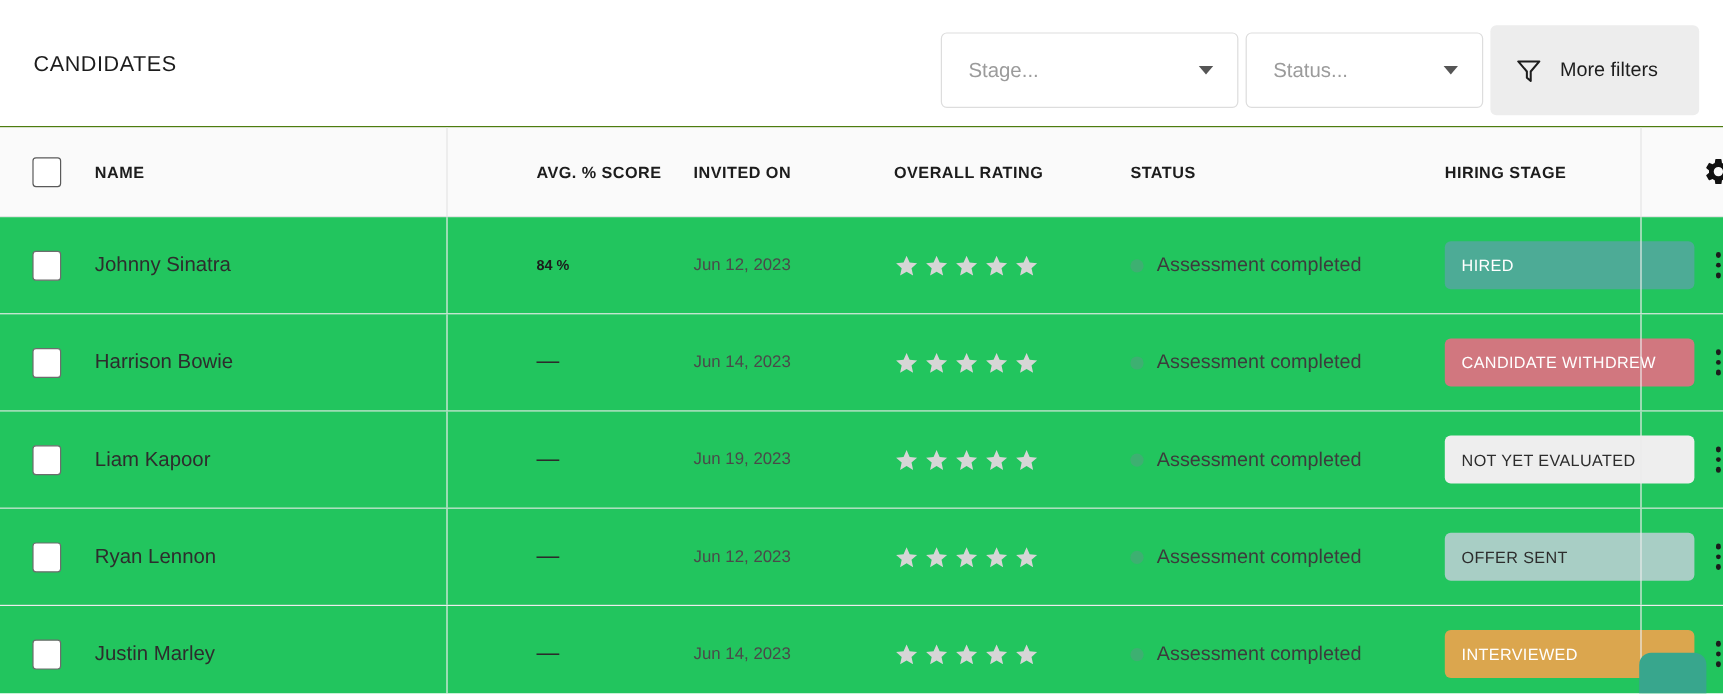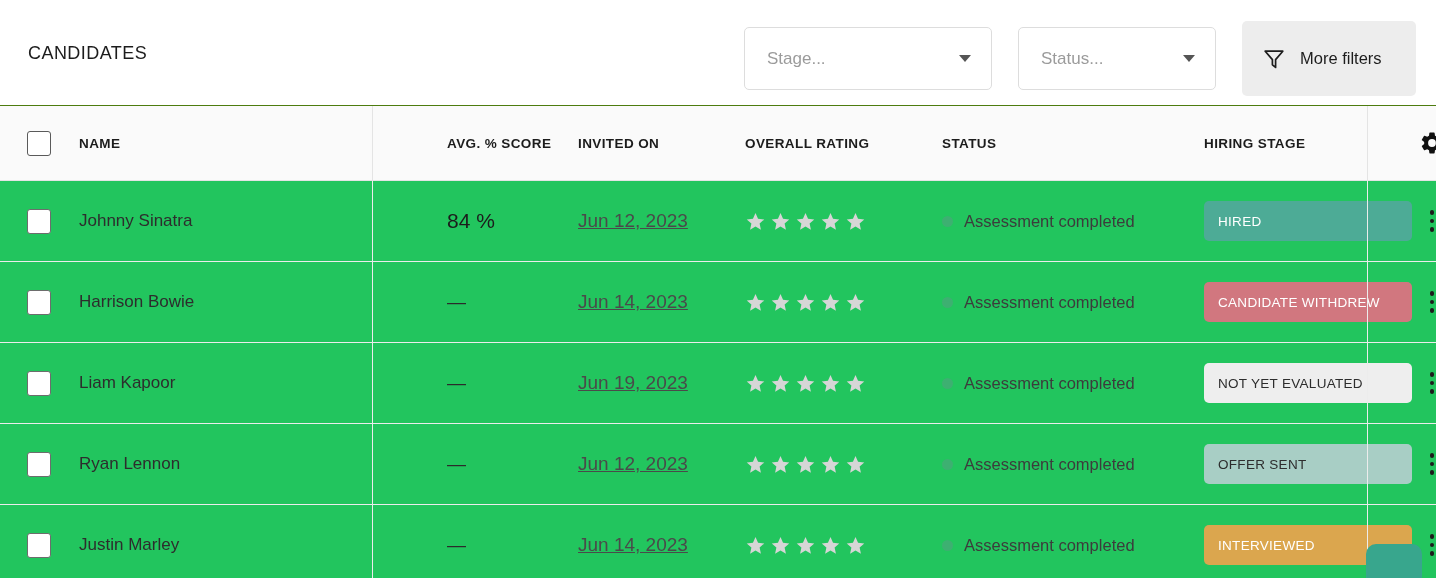--- a/index.html
+++ b/index.html
@@ -42,21 +42,21 @@
     color: #1c1c1c;
     white-space: nowrap;
   }
 
   .filters {
     position: absolute;
     right: 20px;
     top: 21px;
     display: flex;
     align-items: center;
-    gap: 26px;
+    gap: 6px;
   }
 
   .select-box {
     position: relative;
     height: 63px;
     border: 1px solid #dddddd;
     border-radius: 5px;
     background: #ffffff;
     display: flex;
     align-items: center;
@@ -171,36 +171,35 @@
   }
   .head-row .checkbox { border-color: #5a5a5a; }
 
   .cell-name {
     font-size: 17px;
     color: #2d2d2d;
     white-space: nowrap;
   }
 
   .cell-score {
-    font-size: 21px;
-    font-weight: normal;
+    font-size: 12px;
+    font-weight: bold;
     color: #1c1c1c;
     white-space: nowrap;
   }
   .cell-score.empty {
     font-weight: normal;
     font-size: 19px;
     color: #2b2b2b;
   }
 
   .cell-date {
-    font-size: 19px;
+    font-size: 14px;
     color: #4a4a4a;
     white-space: nowrap;
-    text-decoration: underline;
   }
 
   .stars { display: flex; gap: 4px; align-items: center; }
   .star { display: block; }
 
   .status-wrap {
     display: flex;
     align-items: center;
     gap: 11px;
   }

